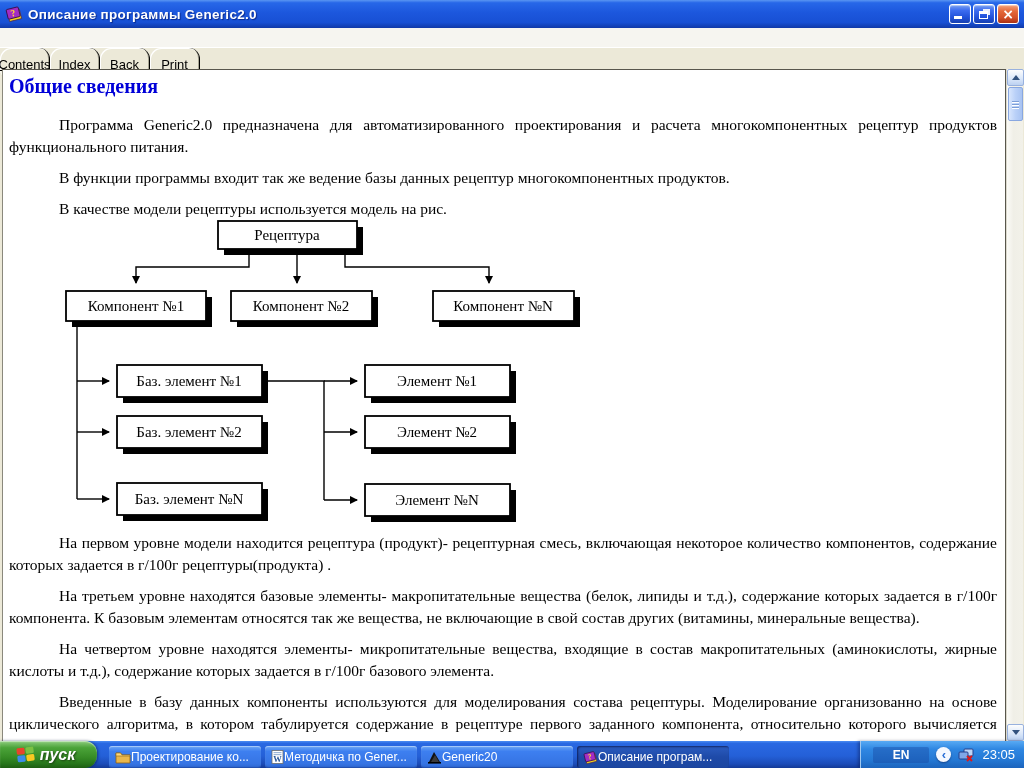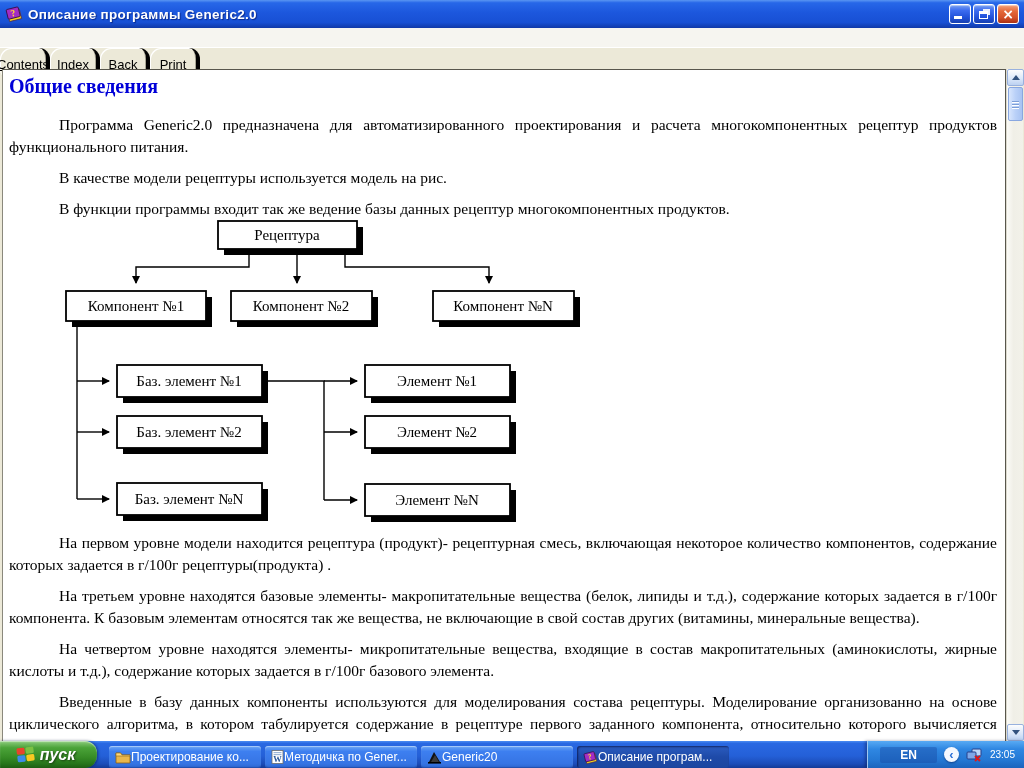--- a/index.html
+++ b/index.html
@@ -28,21 +28,21 @@
   
   .menubar { position:absolute; top:28px; left:0; right:0; height:32px; background:#f6f5f0;
     display:flex; align-items:flex-end; padding-left:6px; border-bottom:1px solid #d8d5c8; }
   .menu-item { font-size:13px; color:#000; padding:0 8px; display:block; cursor:default; }
   .ul-first { display:block; }
   .ul-first::first-letter { text-decoration:underline; }
 
   
   .toolbar { position:absolute; top:47px; left:0; right:0; height:22px; background:#ece9d8;
     display:flex; border-top:1px solid #fff; }
-  .tbtn { width:50px; height:32px; background:#ece9d8; border-right:4px solid #000000;
+  .tbtn { width:50px; height:32px; background:#ece9d8; border-right:1px solid #000000;
     box-shadow:inset 1px 1px 0 #ffffff, inset -1px -1px 0 #a8a694;
     display:flex; align-items:center; justify-content:center; font-size:13px; color:#000;border-radius:11px; }
 
   
   .content { position:absolute; top:69px; left:2px; width:1004px; height:672px;
     background:#fff; border-top:1px solid #58564c; border-left:1px solid #8a887c;
     border-right:1px solid #58564c; overflow:hidden; padding:2px 8px 0 6px;
     font-family:"Liberation Serif",serif; font-size:15.5px; line-height:22px; color:#000; }
   .content h1 { font-size:20px; line-height:24px; font-weight:bold; color:#0000d8;
     text-align:left; margin:2px 0 16px 0; font-family:"Liberation Serif",serif; }
@@ -85,21 +85,21 @@
     box-shadow:inset 1px 1px 2px rgba(0,0,40,.6); }
   .taskbtn .ticon { flex:0 0 auto; display:flex; }
   .tray { height:27px; flex:0 0 auto; display:flex; align-items:center; gap:7px; padding:0 9px 0 12px;
     background:linear-gradient(180deg,#58aaf4 0%,#2f87e2 30%,#2478d4 70%,#1c64bc 100%);
     border-left:1px solid #9fc8f0; box-shadow:-2px 0 3px rgba(0,10,50,.35); }
   .lang { color:#fff; font-size:12px; font-weight:bold; padding:1px 20px; border-radius:2px;
     background:rgba(20,60,150,.35); }
   .chevbtn { width:15px; height:15px; border-radius:50%; background:#f4f8ff; color:#2a6fd6;
     font-weight:bold; font-size:13px; line-height:13px; display:flex; align-items:center; justify-content:center;
     box-shadow:0 1px 2px rgba(0,0,50,.4); }
-  .clock { color:#fff; font-size:10px; }
+  .clock { color:#fff; font-size:13px; }
 </style>
 </head>
 <body>
 
 <div class="screen">
 
   <div class="titlebar">
     <svg class="appicon" viewBox="0 0 16 16">
       <g transform="rotate(-14 8 8)">
         <rect x="2.6" y="5" width="11" height="8.6" fill="#f3d11d" stroke="#4a2a55" stroke-width="0.7"></rect>
@@ -150,22 +150,22 @@
         <span class="ul-first">Back</span>
       </div>
     <div class="tbtn">
         <span class="ul-first">Print</span>
       </div>
   </div>
 
   <div class="content">
     <h1>Общие сведения</h1>
     <p>Программа Generic2.0 предназначена для автоматизированного проектирования и расчета многокомпонентных рецептур продуктов функционального питания.</p>
+    <p>В функции программы входит так же ведение базы данных рецептур многокомпонентных продуктов.</p>
     <p>В качестве модели рецептуры используется модель на рис.</p>
-    <p>В функции программы входит так же ведение базы данных рецептур многокомпонентных продуктов.</p>
 
     <svg class="diagram" width="990" height="306" viewBox="0 0 990 306">
       <defs>
         <marker id="arr" markerUnits="userSpaceOnUse" markerWidth="9" markerHeight="9" refX="7" refY="4" orient="auto">
           <path d="M0,0 L8,4 L0,8 Z" fill="#000"></path>
         </marker>
       </defs>
       <g stroke="#000" stroke-width="1.4" fill="none">
         <path d="M240,33 V50 H127 V66" marker-end="url(#arr)"></path>
         <path d="M288,33 V66" marker-end="url(#arr)"></path>

